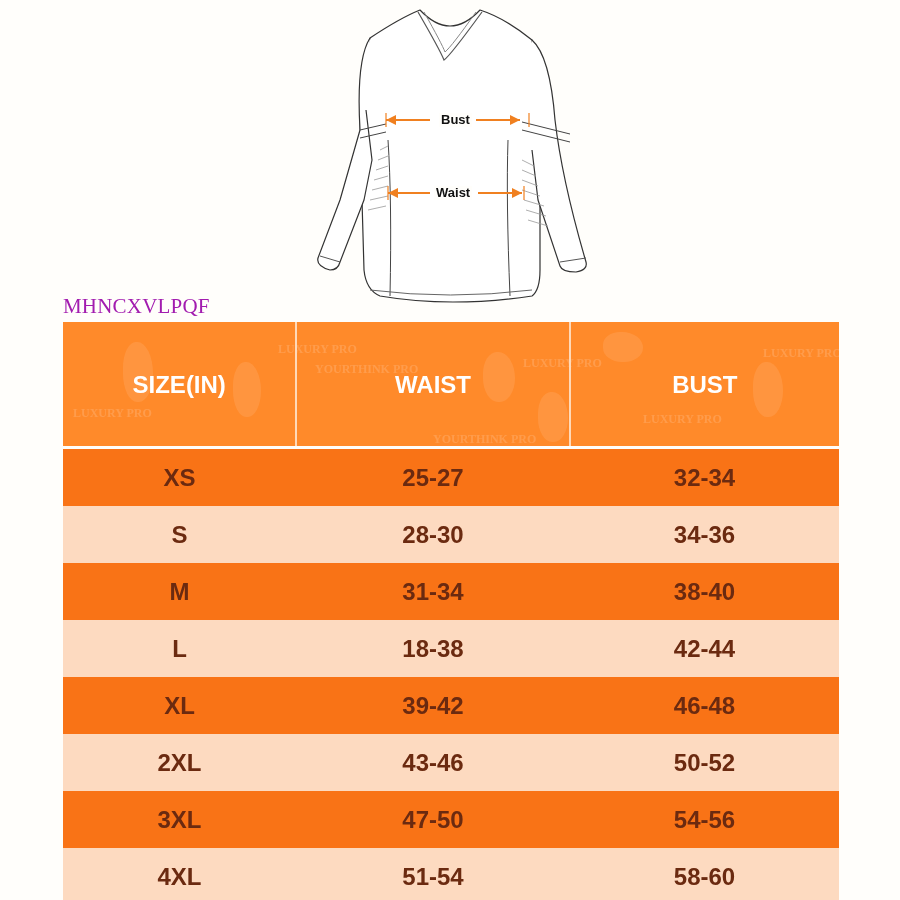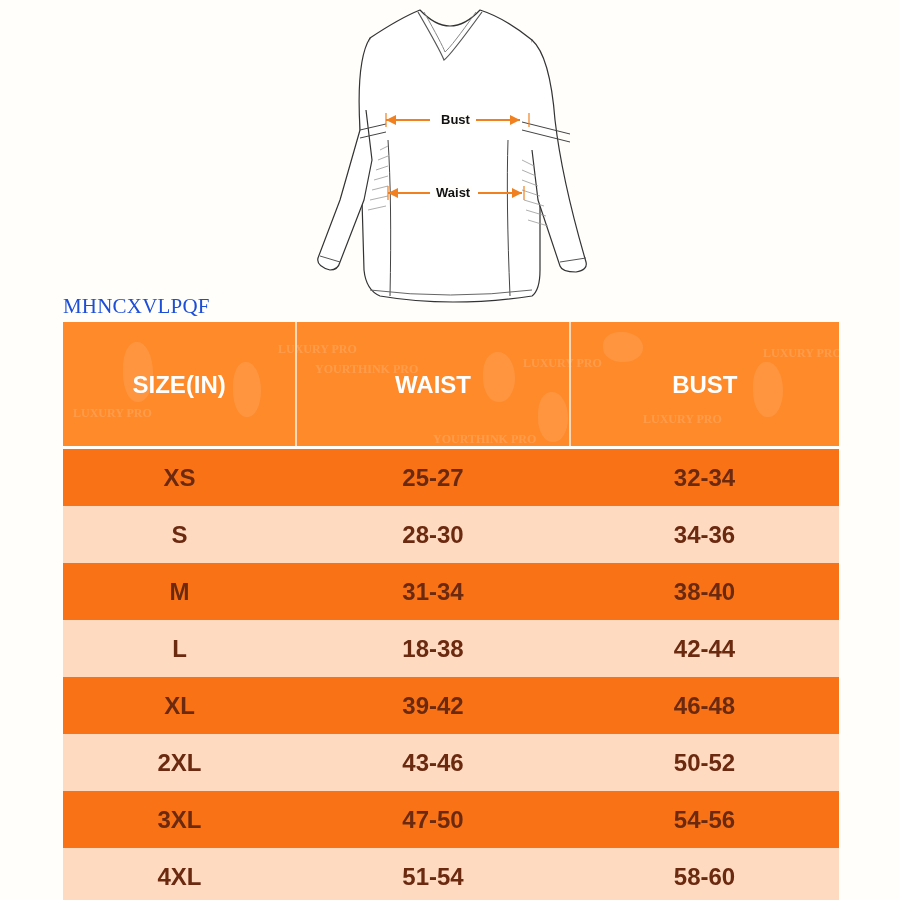--- a/index.html
+++ b/index.html
@@ -13,21 +13,21 @@
     position: absolute; left: 300px; top: 0; width: 300px; height: 310px;
   }
   .illustration svg { width: 300px; height: 310px; display: block; }
   .measure-label {
     position: absolute; font-weight: bold; font-size: 13px; color: #111;
     background: #fffefb; padding: 0 2px; line-height: 14px;
   }
   .brand {
     position: absolute; left: 63px; top: 294px;
     font-family: "Liberation Serif", "DejaVu Serif", serif;
-    font-size: 21px; color: #1d4ed8; letter-spacing: 0.2px;
+    font-size: 21px; color: #a21caf; letter-spacing: 0.2px;
   }
   .table {
     position: absolute; left: 63px; top: 322px; width: 776px;
   }
   .thead {
     display: flex; height: 124px; background: #ff8a2a;
     position: relative; overflow: hidden;
   }
   .thead .th {
     display: flex; align-items: center; justify-content: center;

